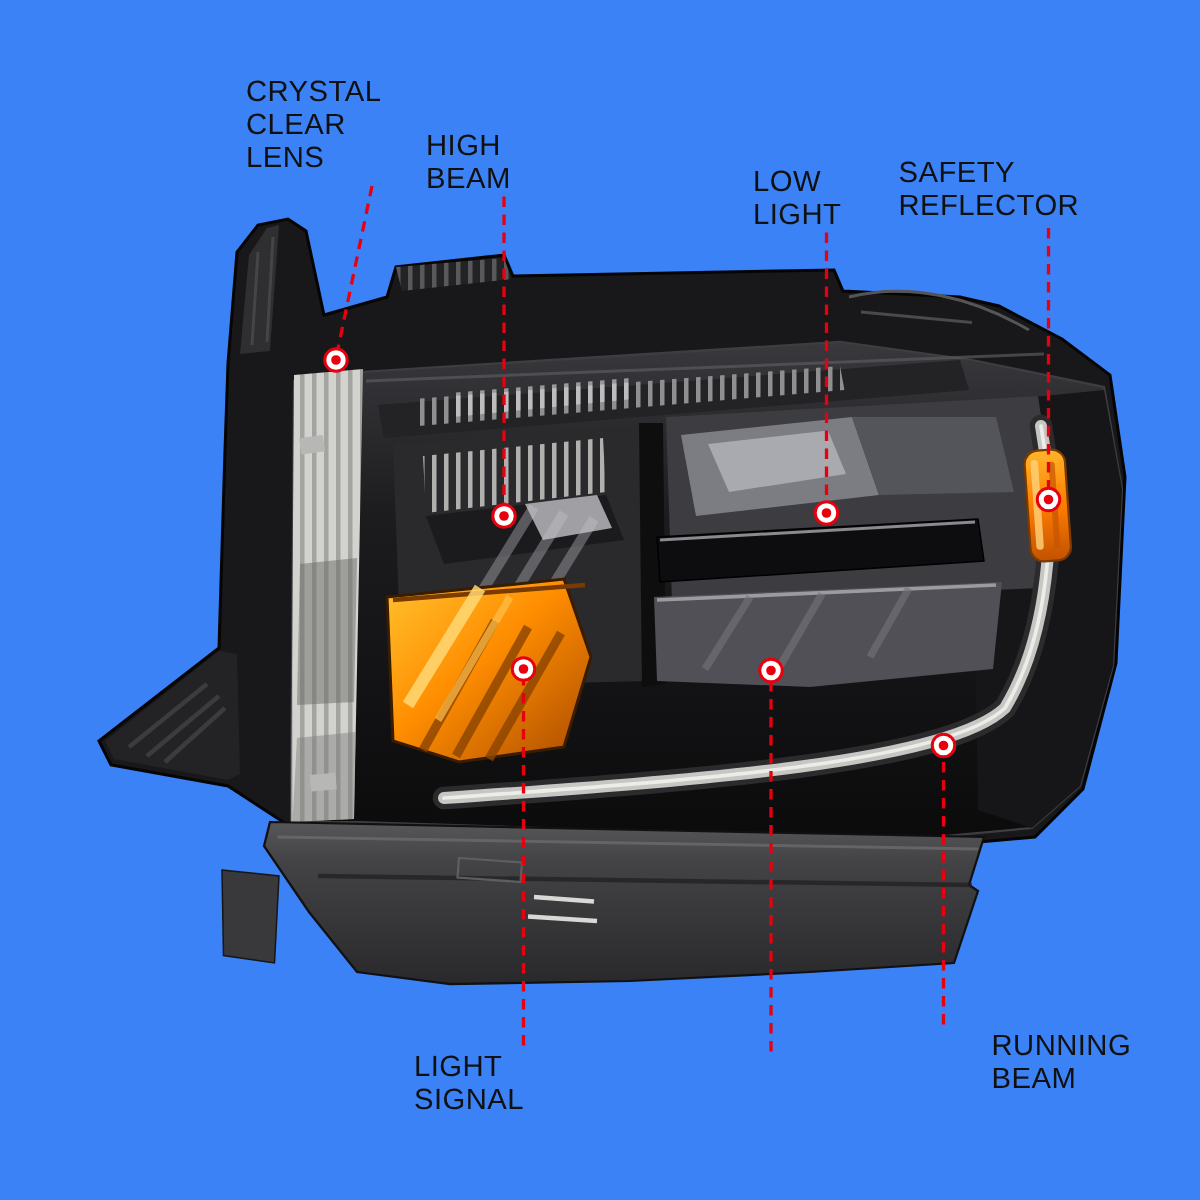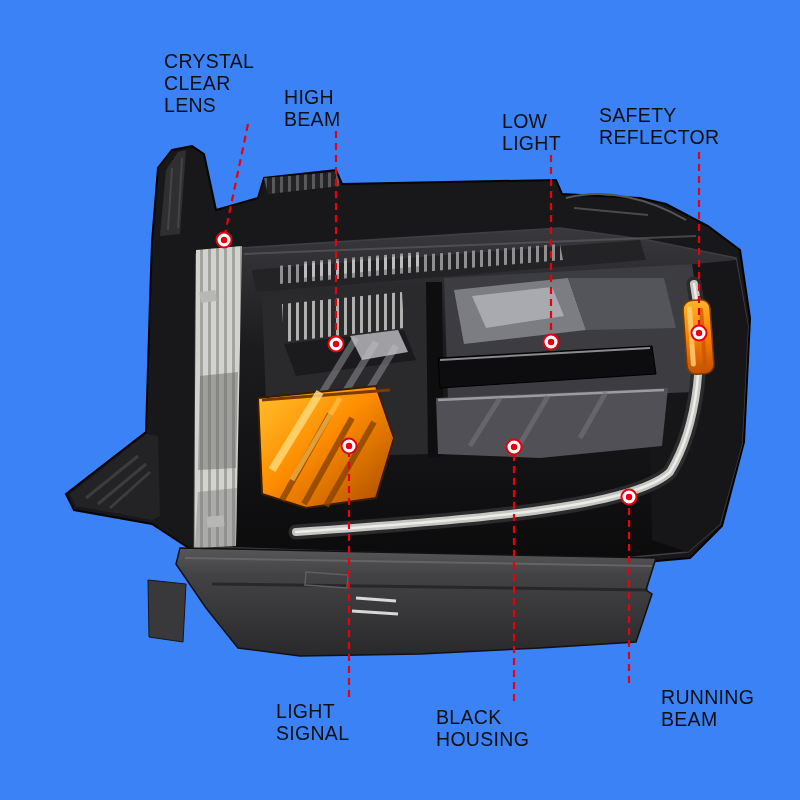--- a/index.html
+++ b/index.html
@@ -251,19 +251,17 @@
 
   <div class="callout-label" style="left:502px; top:110px;">LOW
 LIGHT</div>
 
   <div class="callout-label" style="left:599px; top:104px;">SAFETY
 REFLECTOR</div>
 
   <div class="callout-label" style="left:276px; top:700px;">LIGHT
 SIGNAL</div>
 
-  <div class="callout-label" style="left:436px; top:706px;">BLACK
-HOUSING</div>
 
   <div class="callout-label" style="left:661px; top:686px;">RUNNING
 BEAM</div>
 
 </div>
 
 </body></html>

